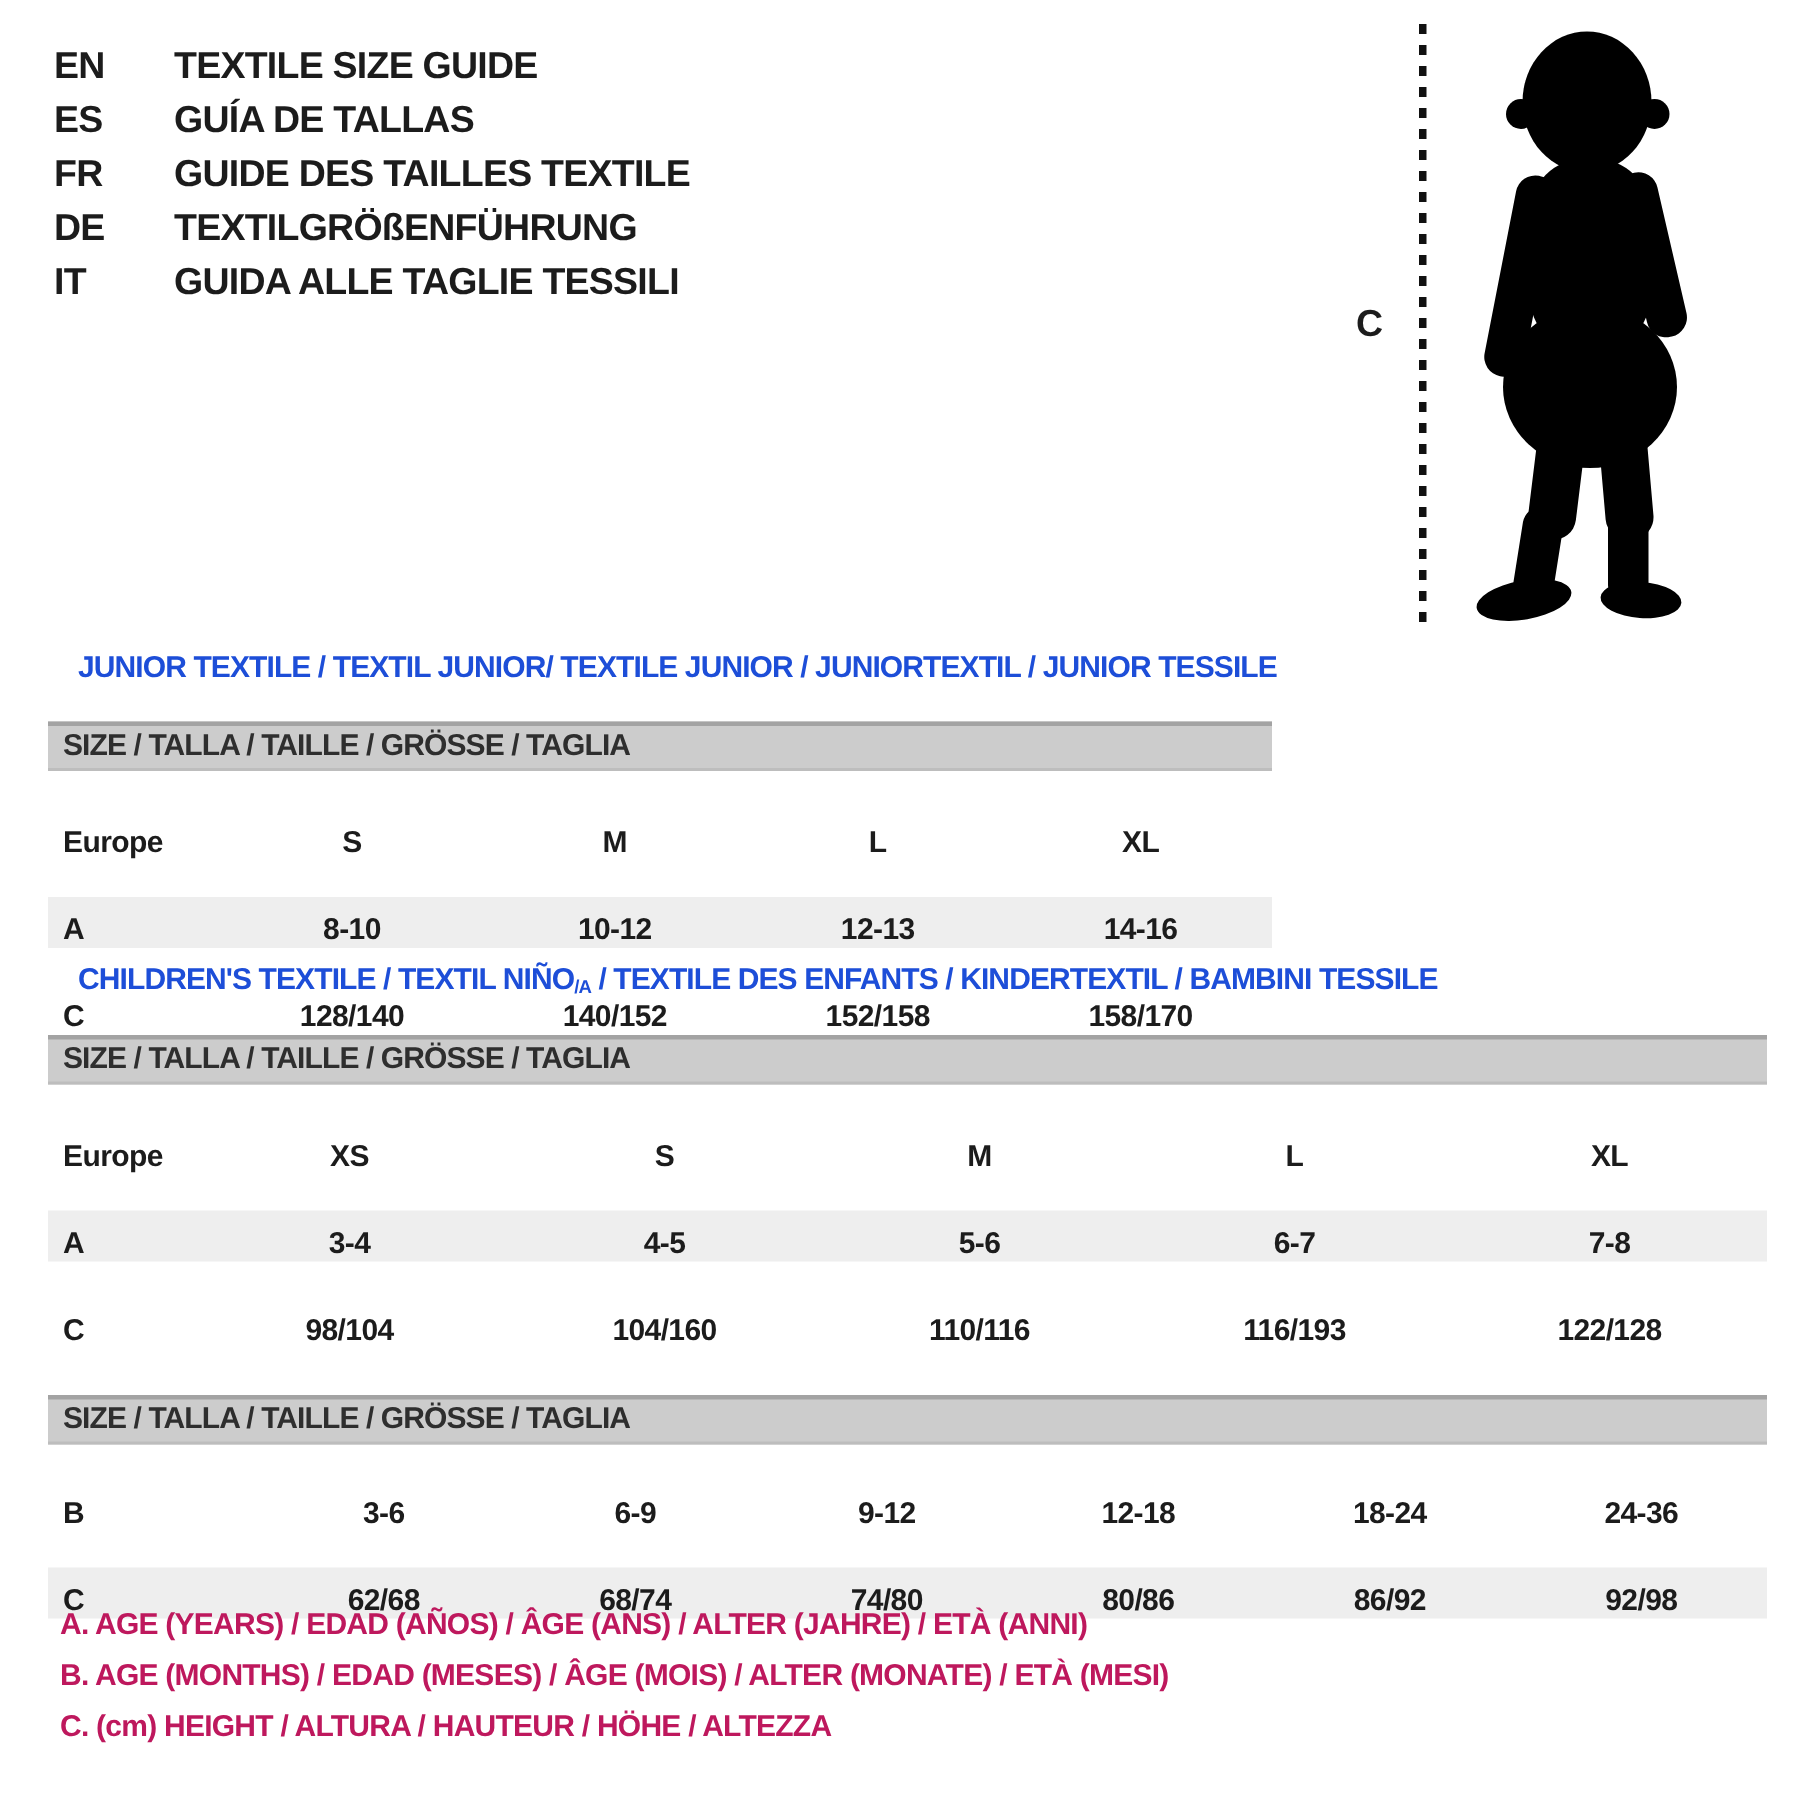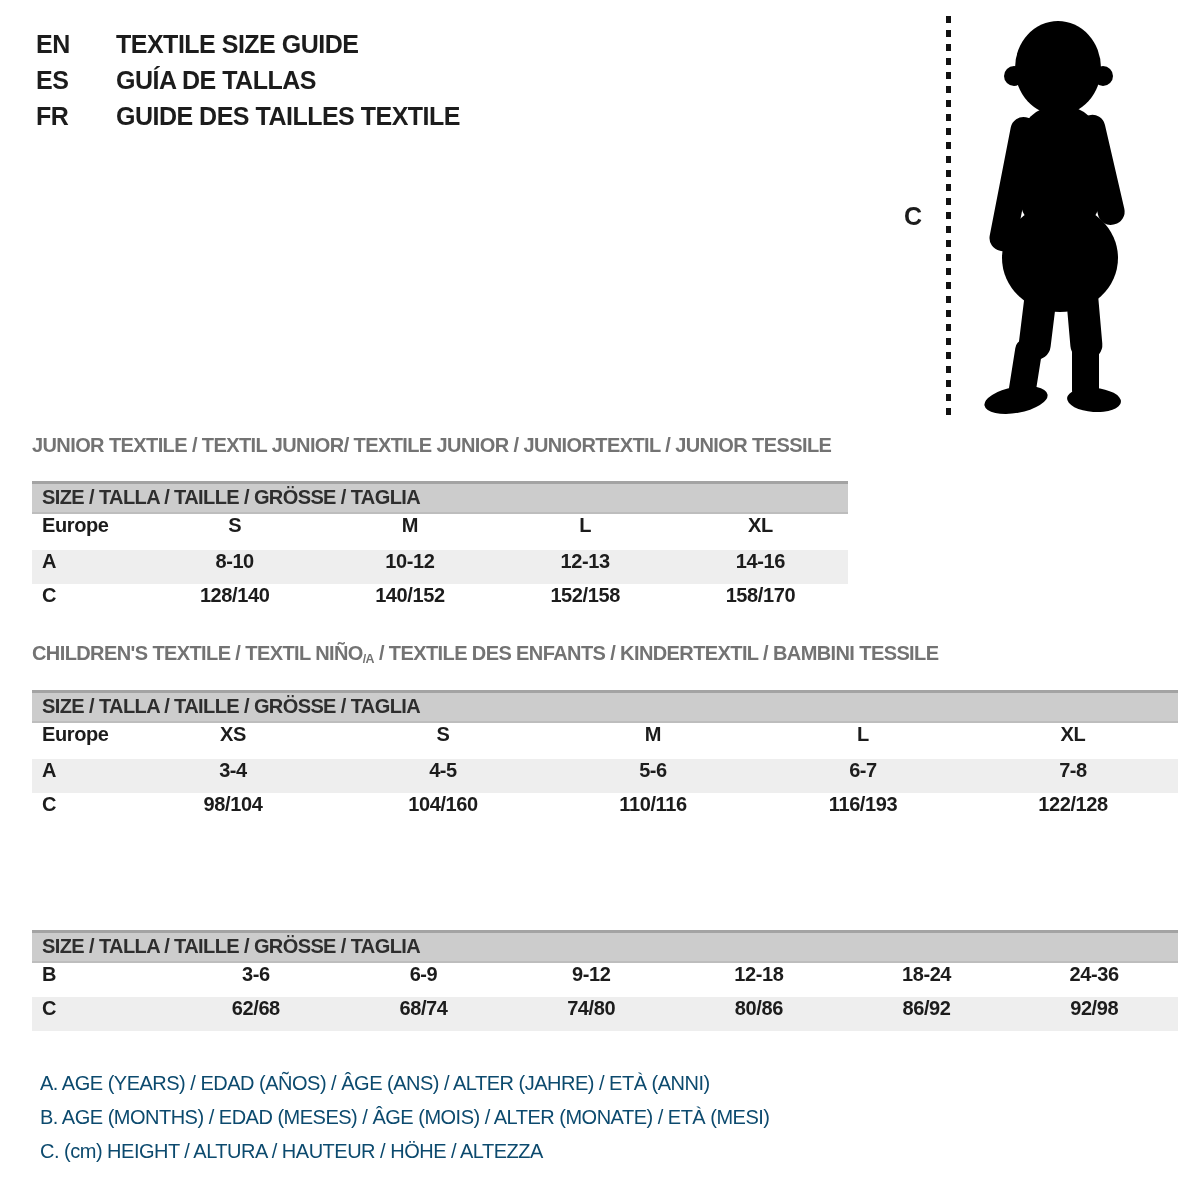--- a/index.html
+++ b/index.html
@@ -18,48 +18,48 @@
   .figure-area { position:absolute; left:880px; top:0; width:300px; height:430px; }
   .figure-label { position:absolute; left:24px; top:202px; font-weight:bold; font-size:25px; }
   .dashed-line {
     position:absolute; left:66px; top:16px; width:5px; height:400px;
     background:repeating-linear-gradient(to bottom, #111 0 7px, transparent 7px 14px);
   }
   .silhouette { position:absolute; left:86px; top:10px; }
 
   
   .section-heading {
-    position:absolute; left:32px; margin:0;
-    font-size:20px; font-weight:bold; letter-spacing:-0.6px; white-space:nowrap; color:#737373;
+    position:absolute; left:52px; margin:0;
+    font-size:20px; font-weight:bold; letter-spacing:-0.6px; white-space:nowrap; color:#1d4ed8;
   }
   .heading-sub { font-size:0.62em; position:relative; top:0.25em; font-weight:bold; }
 
   
   .size-table { position:absolute; left:32px; }
   .size-bar {
     box-sizing:border-box; height:33px; line-height:27px;
     background:#cccccc; border-top:3px solid #a3a3a3; border-bottom:2px solid #bdbdbd;
     padding-left:10px; font-size:20px; font-weight:bold; letter-spacing:-0.6px; color:#2e2e2e;
   }
-  .trow { display:flex; align-items:flex-start; font-size:20px; font-weight:600; letter-spacing:-0.4px; }
+  .trow { display:flex; align-items:flex-end; font-size:20px; font-weight:600; letter-spacing:-0.4px;margin-top:24px; }
   .trow.header { height:36px; }
   .trow.data { height:34px; }
   .trow.shade { background:#eeeeee; }
   .trow .c0 { box-sizing:border-box; padding-left:10px; text-align:left; }
   .trow .c { flex:1; text-align:center; }
   .junior { width:816px; }
   .junior .c0 { width:115px; }
   .children { width:1146px; }
   .children .c0 { width:96px; }
   .babies { width:1146px; }
   .babies .c0 { width:140px; }
 
   
   .legend { position:absolute; left:40px; top:1066px; }
-  .legend-line { font-size:20px; font-weight:normal; letter-spacing:-0.5px; line-height:34px; white-space:nowrap; color:#0c4a6e; }
+  .legend-line { font-size:20px; font-weight:bold; letter-spacing:-0.5px; line-height:34px; white-space:nowrap; color:#be185d; }
 
   
   .junior-heading   { top:434px; }
   .junior-table     { top:481px; }
   .children-heading { top:642px; }
   .children-table   { top:690px; }
   .babies-heading   { top:846px; line-height:36px; }
   .babies-table     { top:930px; }
 </style>
 </head>
@@ -72,20 +72,28 @@
       <span class="lang-code">EN</span>
       <span class="lang-title">TEXTILE SIZE GUIDE</span>
     </div>
     <div class="lang-row">
       <span class="lang-code">ES</span>
       <span class="lang-title">GUÍA DE TALLAS</span>
     </div>
     <div class="lang-row">
       <span class="lang-code">FR</span>
       <span class="lang-title">GUIDE DES TAILLES TEXTILE</span>
+    </div>
+    <div class="lang-row">
+      <span class="lang-code">DE</span>
+      <span class="lang-title">TEXTILGRÖßENFÜHRUNG</span>
+    </div>
+    <div class="lang-row">
+      <span class="lang-code">IT</span>
+      <span class="lang-title">GUIDA ALLE TAGLIE TESSILI</span>
     </div>
   </section>
 
   <div class="figure-area">
     <span class="figure-label">C</span>
     <div class="dashed-line"></div>
     <svg class="silhouette" width="176" height="408" viewBox="0 0 176 408" aria-hidden="true">
       <g fill="#000000">
         <ellipse cx="92" cy="58" rx="43" ry="47"></ellipse>
         <circle cx="48" cy="66" r="10"></circle>

